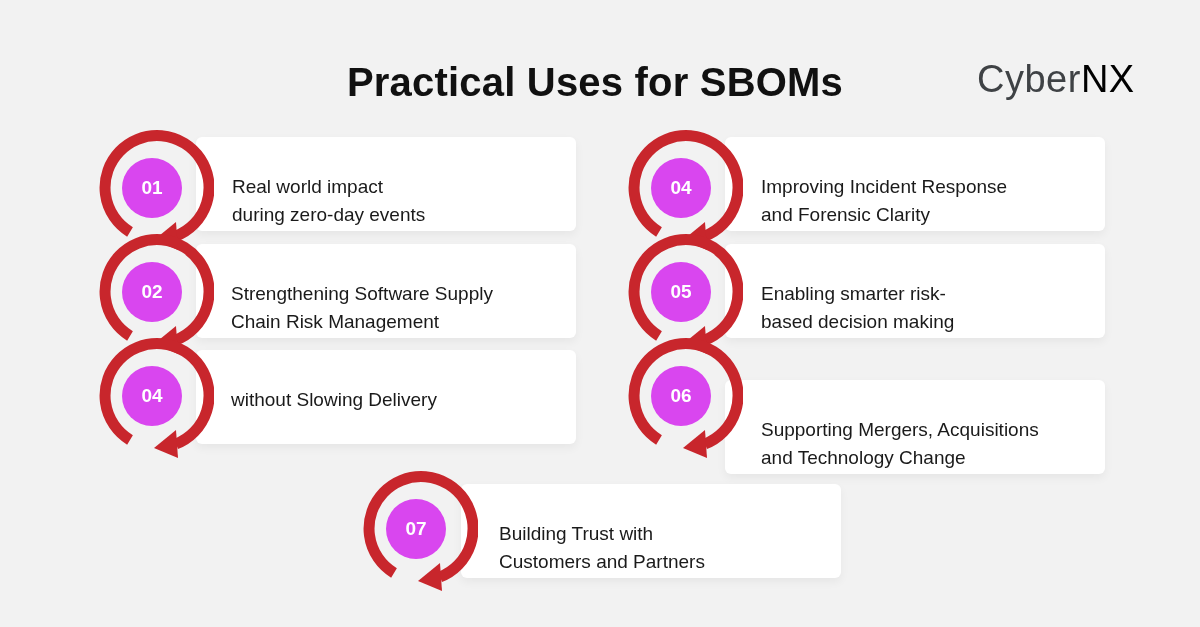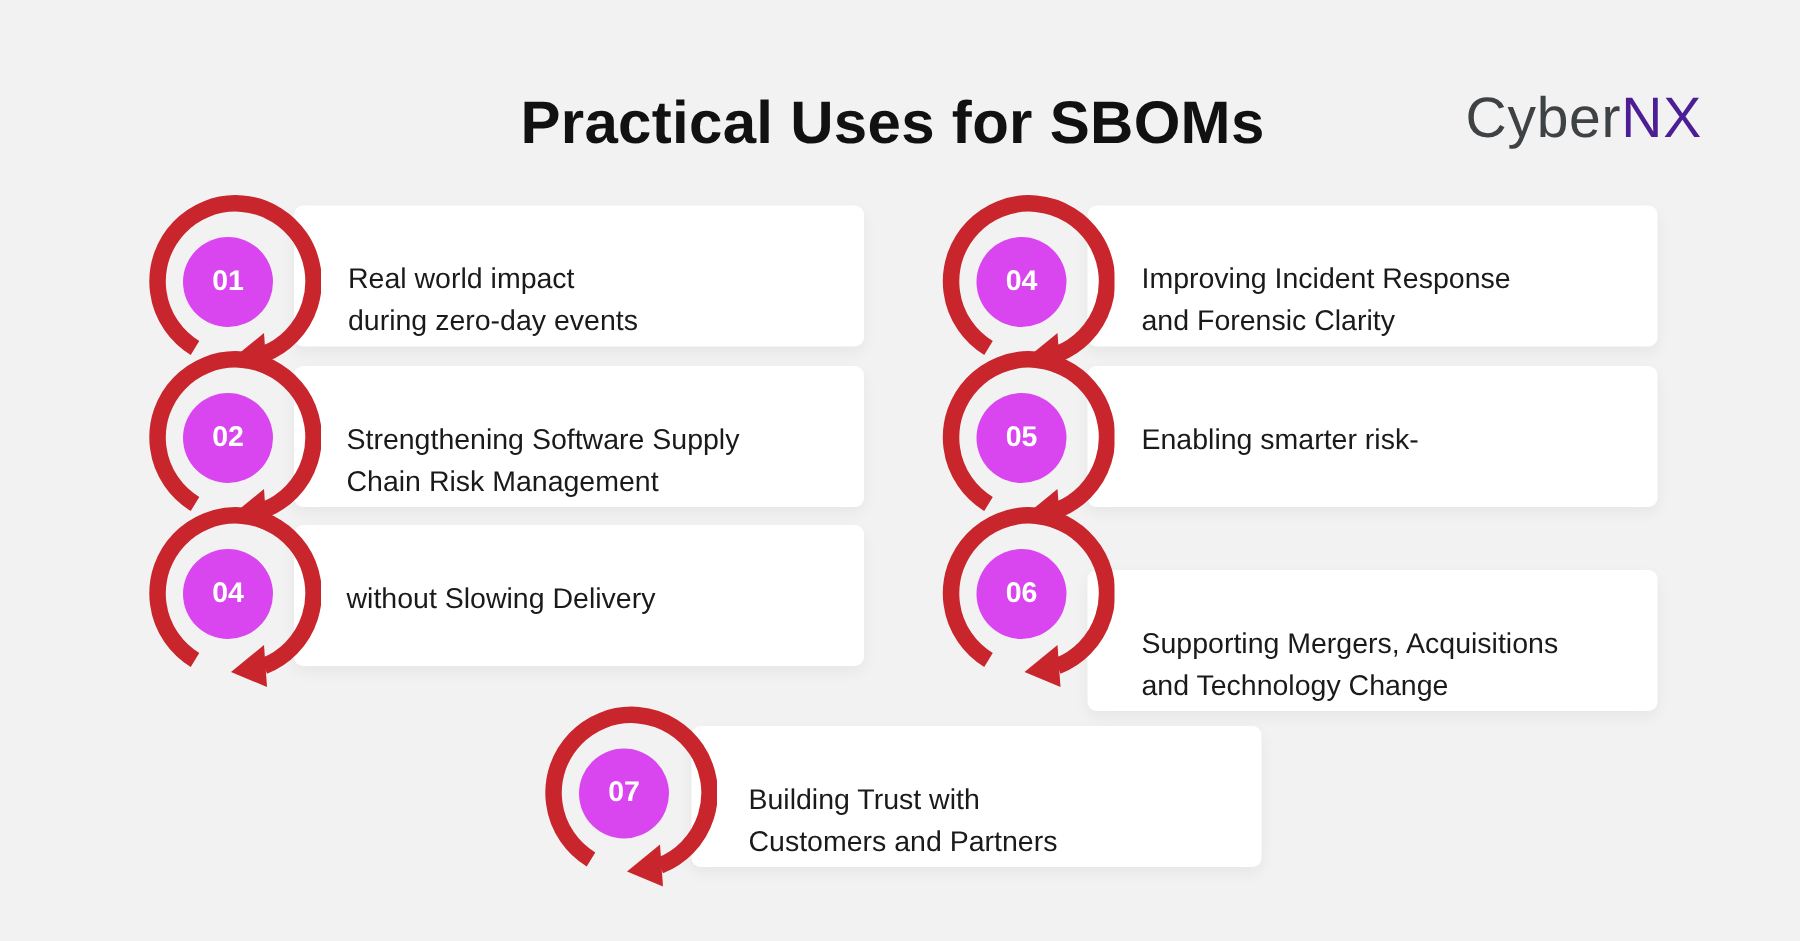--- a/index.html
+++ b/index.html
@@ -12,21 +12,21 @@
   .title {
     position: absolute; left: 0; top: 60px; width: 1190px;
     text-align: center; font-size: 40px; font-weight: bold; color: #111;
     letter-spacing: 0.2px;
   }
   .logo {
     position: absolute; left: 977px; top: 58px;
     font-size: 38px; font-weight: normal; letter-spacing: 0.5px;
   }
   .logo .a { color: #3f4245; }
-  .logo .b { color: #4c1d95; }
+  .logo .b { color: #000000; }
   .card {
     position: absolute; background: #fff; border-radius: 6px;
     box-shadow: 0 4px 10px rgba(0,0,0,0.05);
     height: 94px; width: 380px;
   }
   .card .txt {
     position: absolute; left: 36px; top: 36px;
     font-size: 19px; line-height: 28px; color: #1a1a1a; white-space: nowrap;
   }
   .ring { position: absolute; width: 124px; height: 124px; }
@@ -103,20 +103,21 @@
 <div class="ring" style="left:619px; top:126px;">
   <svg width="124" height="130">
       <use href="#ringshape"></use>
     </svg>
   <div class="num">04</div>
 </div>
 
 <div class="card" style="left:725px; top:244px;">
   <div class="txt">
     <div>Enabling smarter risk-</div>
+    <div>based decision making</div>
   </div>
 </div>
 <div class="ring" style="left:619px; top:230px;">
   <svg width="124" height="130">
       <use href="#ringshape"></use>
     </svg>
   <div class="num">05</div>
 </div>
 
 <div class="card" style="left:725px; top:350px;margin-top:30px;">

